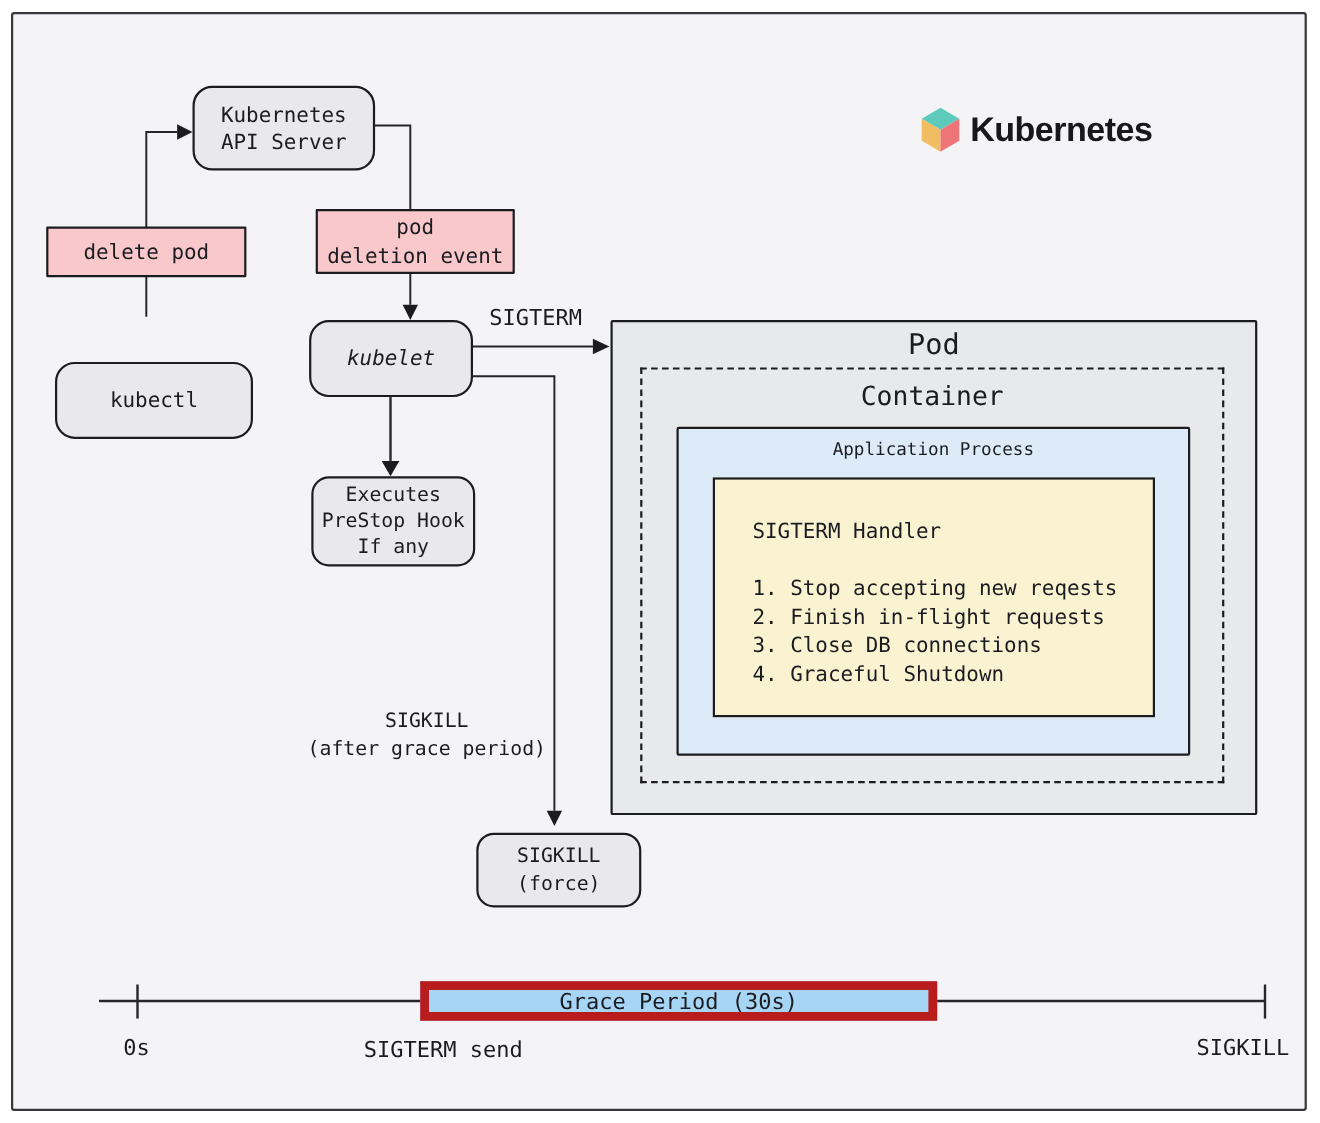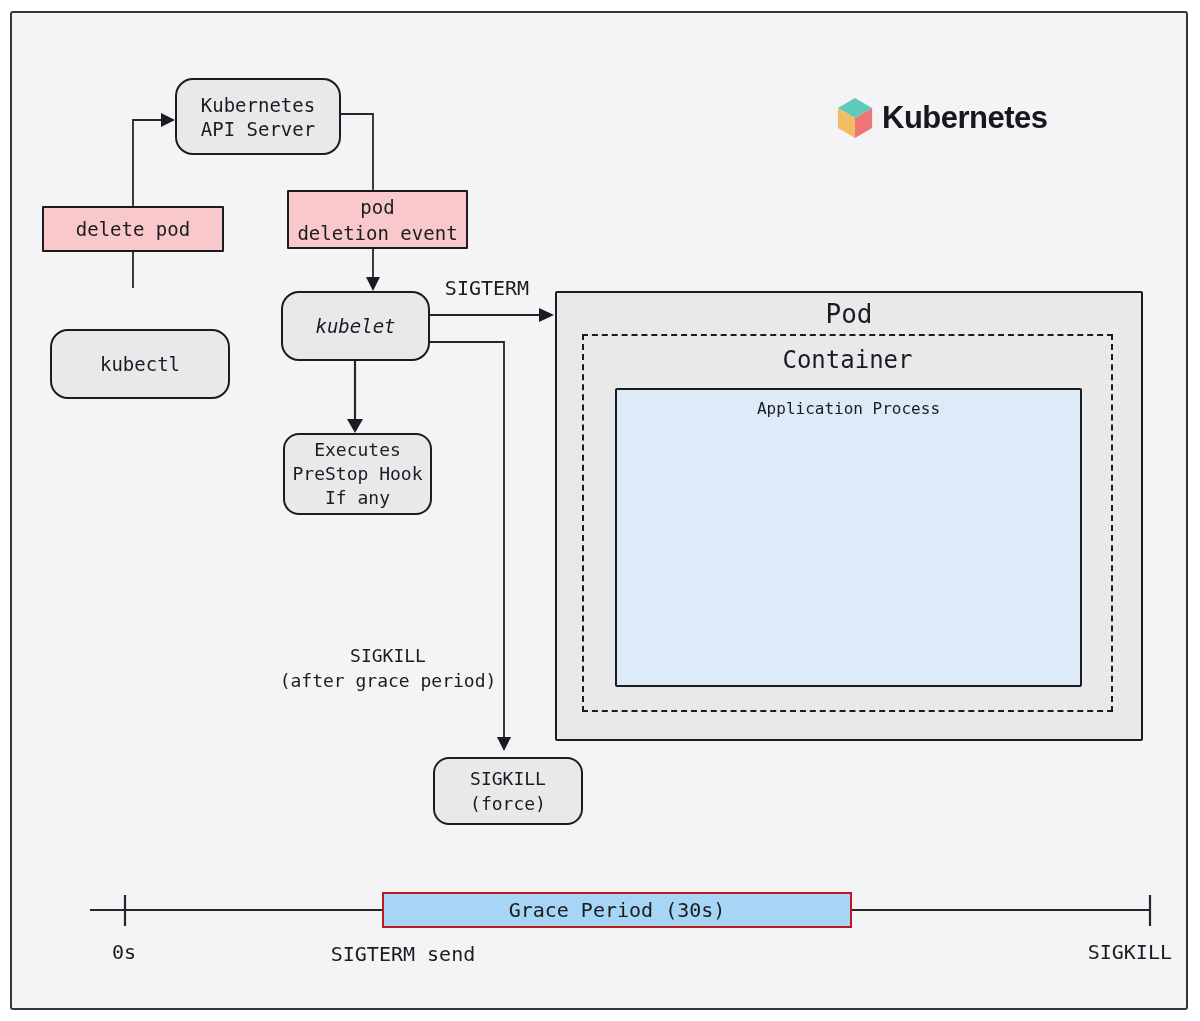--- a/index.html
+++ b/index.html
@@ -57,21 +57,21 @@
   .handler-box {
     position:absolute; left:31px; top:44px; width:402px; height:218px;
     background:#faf3d2; border:2px solid #1c1c20; box-sizing:border-box;
     padding:36px 0 0 34px; font-size:19px;
   }
   .handler-title { margin:0 0 28px 0; }
   .handler-steps { list-style:none; margin:0; padding:0; line-height:26px; }
 
   .grace-box {
     position:absolute; left:382px; top:892px; width:470px; height:36px;
-    background:#a6d5f6; border:2px solid #b91c1c; box-sizing:border-box;
+    background:#a6d5f6; border:8px solid #b91c1c; box-sizing:border-box;
     display:flex; align-items:center; justify-content:center; font-size:20px;
   }
   .tl-label { position:absolute; font-size:20px; }
   .l-0s      { left:112px;  top:940px; width:60px;  text-align:left; }
   .l-send    { left:303px;  top:942px; width:200px; text-align:center; }
   .l-endkill { left:1052px; top:940px; width:120px; text-align:right; }
 
   .logo { position:absolute; left:836px; top:96px; display:flex; align-items:center; gap:8px; }
   .logo-text {
     font-family:"Liberation Sans", sans-serif; font-weight:800; font-size:31px;
@@ -143,20 +143,29 @@
   <div class="edge-label l-sigterm">SIGTERM</div>
   <div class="edge-label l-sigkill">SIGKILL
 (after grace period)</div>
 
   <div class="pod-box">
     <div class="pod-title">Pod</div>
     <div class="container-box">
       <div class="container-title">Container</div>
       <div class="app-box">
         <div class="app-title">Application Process</div>
+        <div class="handler-box">
+          <p class="handler-title">SIGTERM Handler</p>
+          <ul class="handler-steps">
+            <li>1. Stop accepting new reqests</li>
+            <li>2. Finish in-flight requests</li>
+            <li>3. Close DB connections</li>
+            <li>4. Graceful Shutdown</li>
+          </ul>
+        </div>
       </div>
     </div>
   </div>
 
   <div class="grace-box">Grace Period (30s)</div>
   <div class="tl-label l-0s">0s</div>
   <div class="tl-label l-send">SIGTERM send</div>
   <div class="tl-label l-endkill">SIGKILL</div>
 </div>
 

